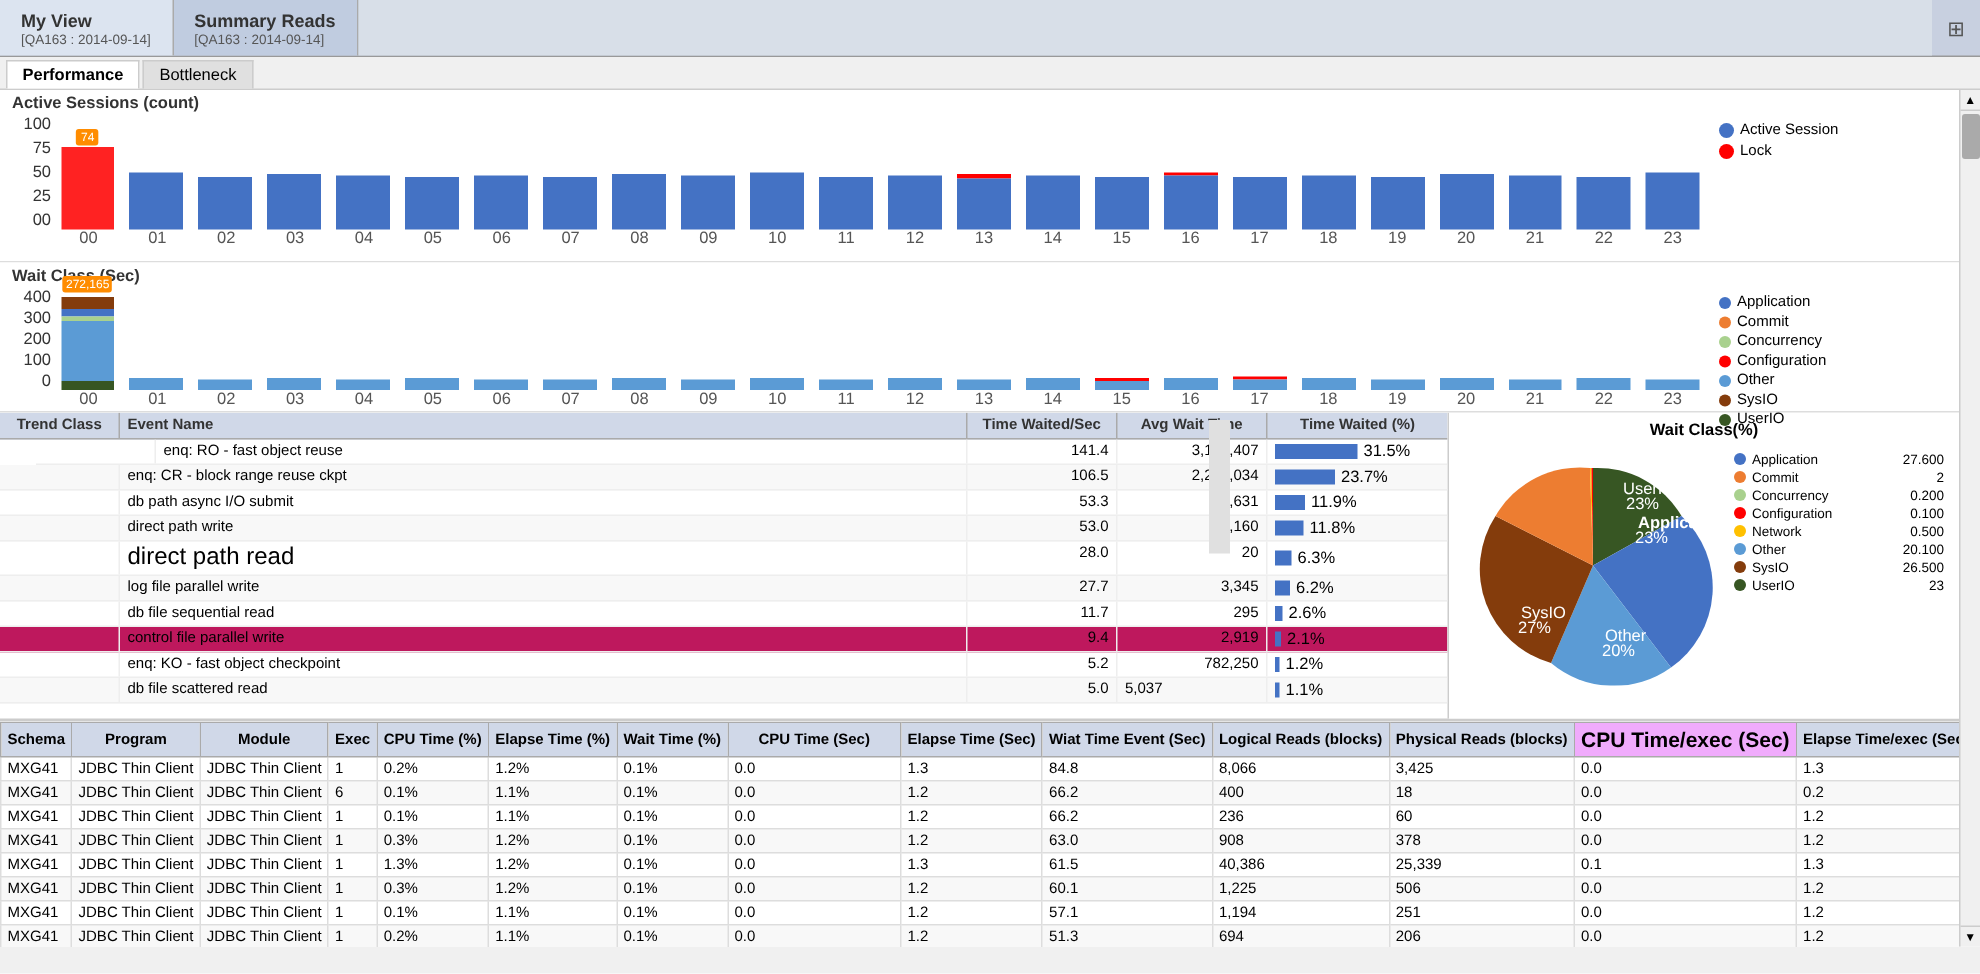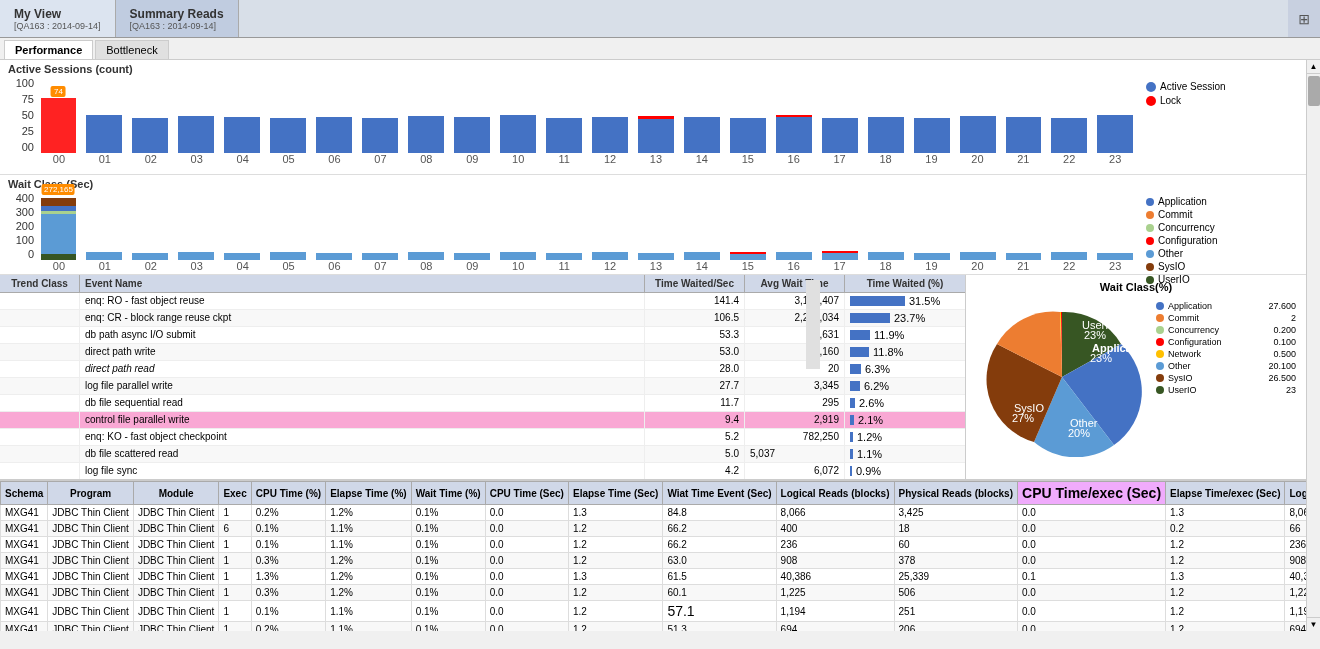--- a/index.html
+++ b/index.html
@@ -339,21 +339,21 @@
 
         <div style="display:flex; background:#d0d8e8; border-bottom:1px solid #aaa; flex-shrink:0;">
           <div style="width:80px; padding:3px 5px; font-weight:bold; color:#333; text-align:center; border-right:1px solid #aaa; font-size:10px;">Trend Class</div>
           <div style="flex:1; padding:3px 5px; font-weight:bold; color:#333; border-right:1px solid #aaa; font-size:10px;">Event Name</div>
           <div style="width:100px; padding:3px 5px; font-weight:bold; color:#333; text-align:center; border-right:1px solid #aaa; font-size:10px;">Time Waited/Sec</div>
           <div style="width:100px; padding:3px 5px; font-weight:bold; color:#333; text-align:center; border-right:1px solid #aaa; font-size:10px;">Avg Wait Time</div>
           <div style="width:120px; padding:3px 5px; font-weight:bold; color:#333; text-align:center; font-size:10px;">Time Waited (%)</div>
         </div>
 
         <div style="overflow-y:auto; flex:1;">
-          <div style="display:flex; border-bottom:1px solid #eee; cursor:pointer;">
+          <div style="display:flex; border-bottom:1px solid #eee; cursor:pointer;margin-left:24px;">
             <div style="width:80px; padding:2px 5px; border-right:1px solid #eee; font-size:10px;"></div>
             <div style="flex:1; padding:2px 5px; border-right:1px solid #eee; font-size:10px;">enq: RO - fast object reuse</div>
             <div style="width:100px; padding:2px 5px; border-right:1px solid #eee; font-size:10px; text-align:right;">141.4</div>
             <div style="width:100px; padding:2px 5px; border-right:1px solid #eee; font-size:10px; text-align:right;">3,142,407</div>
             <div style="width:120px; padding:2px 5px; font-size:10px; display:flex; align-items:center; gap:4px;">
                 <div style="width:55px; height:10px; background:#4472C4; display:inline-block;"></div>
                 <span>31.5%</span>
               </div>
           </div>
           <div style="display:flex; border-bottom:1px solid #eee; cursor:pointer; background:#f8f8f8;">
@@ -381,21 +381,21 @@
             <div style="flex:1; padding:2px 5px; border-right:1px solid #eee; font-size:10px;">direct path write</div>
             <div style="width:100px; padding:2px 5px; border-right:1px solid #eee; font-size:10px; text-align:right;">53.0</div>
             <div style="width:100px; padding:2px 5px; border-right:1px solid #eee; font-size:10px; text-align:right;">3,160</div>
             <div style="width:120px; padding:2px 5px; font-size:10px; display:flex; align-items:center; gap:4px;">
                 <div style="width:19px; height:10px; background:#4472C4; display:inline-block;"></div>
                 <span>11.8%</span>
               </div>
           </div>
           <div style="display:flex; border-bottom:1px solid #eee; cursor:pointer;">
             <div style="width:80px; padding:2px 5px; border-right:1px solid #eee; font-size:10px;"></div>
-            <div style="flex:1; padding:2px 5px; border-right:1px solid #eee; font-size:10px;font-style:italic;">direct path read</div>
+            <div style="flex:1; padding:2px 5px; border-right:1px solid #eee; font-size:16px;">direct path read</div>
             <div style="width:100px; padding:2px 5px; border-right:1px solid #eee; font-size:10px; text-align:right;">28.0</div>
             <div style="width:100px; padding:2px 5px; border-right:1px solid #eee; font-size:10px; text-align:right;">20</div>
             <div style="width:120px; padding:2px 5px; font-size:10px; display:flex; align-items:center; gap:4px;">
                 <div style="width:11px; height:10px; background:#4472C4; display:inline-block;"></div>
                 <span>6.3%</span>
               </div>
           </div>
           <div style="display:flex; border-bottom:1px solid #eee; cursor:pointer; background:#f8f8f8;">
             <div style="width:80px; padding:2px 5px; border-right:1px solid #eee; font-size:10px;"></div>
             <div style="flex:1; padding:2px 5px; border-right:1px solid #eee; font-size:10px;">log file parallel write</div>
@@ -409,21 +409,21 @@
           <div style="display:flex; border-bottom:1px solid #eee; cursor:pointer;">
             <div style="width:80px; padding:2px 5px; border-right:1px solid #eee; font-size:10px;"></div>
             <div style="flex:1; padding:2px 5px; border-right:1px solid #eee; font-size:10px;">db file sequential read</div>
             <div style="width:100px; padding:2px 5px; border-right:1px solid #eee; font-size:10px; text-align:right;">11.7</div>
             <div style="width:100px; padding:2px 5px; border-right:1px solid #eee; font-size:10px; text-align:right;">295</div>
             <div style="width:120px; padding:2px 5px; font-size:10px; display:flex; align-items:center; gap:4px;">
                 <div style="width:5px; height:10px; background:#4472C4; display:inline-block;"></div>
                 <span>2.6%</span>
               </div>
           </div>
-          <div style="display:flex; border-bottom:1px solid #eee; cursor:pointer; background:#f9a8d4;">
+          <div style="display:flex; border-bottom:1px solid #eee; cursor:pointer; background:#be185d;">
             <div style="width:80px; padding:2px 5px; border-right:1px solid #eee; font-size:10px;"></div>
             <div style="flex:1; padding:2px 5px; border-right:1px solid #eee; font-size:10px;">control file parallel write</div>
             <div style="width:100px; padding:2px 5px; border-right:1px solid #eee; font-size:10px; text-align:right;">9.4</div>
             <div style="width:100px; padding:2px 5px; border-right:1px solid #eee; font-size:10px; text-align:right;">2,919</div>
             <div style="width:120px; padding:2px 5px; font-size:10px; display:flex; align-items:center; gap:4px;">
                 <div style="width:4px; height:10px; background:#4472C4; display:inline-block;"></div>
                 <span>2.1%</span>
               </div>
           </div>
           <div style="display:flex; border-bottom:1px solid #eee; cursor:pointer;">
@@ -437,30 +437,20 @@
               </div>
           </div>
           <div style="display:flex; border-bottom:1px solid #eee; cursor:pointer; background:#f8f8f8;">
             <div style="width:80px; padding:2px 5px; border-right:1px solid #eee; font-size:10px;"></div>
             <div style="flex:1; padding:2px 5px; border-right:1px solid #eee; font-size:10px;">db file scattered read</div>
             <div style="width:100px; padding:2px 5px; border-right:1px solid #eee; font-size:10px; text-align:right;">5.0</div>
             <div style="width:100px; padding:2px 5px; border-right:1px solid #eee; font-size:10px; text-align:left;">5,037</div>
             <div style="width:120px; padding:2px 5px; font-size:10px; display:flex; align-items:center; gap:4px;">
                 <div style="width:3px; height:10px; background:#4472C4; display:inline-block;"></div>
                 <span>1.1%</span>
-              </div>
-          </div>
-          <div style="display:flex; border-bottom:1px solid #eee; cursor:pointer;">
-            <div style="width:80px; padding:2px 5px; border-right:1px solid #eee; font-size:10px;"></div>
-            <div style="flex:1; padding:2px 5px; border-right:1px solid #eee; font-size:10px;">log file sync</div>
-            <div style="width:100px; padding:2px 5px; border-right:1px solid #eee; font-size:10px; text-align:right;">4.2</div>
-            <div style="width:100px; padding:2px 5px; border-right:1px solid #eee; font-size:10px; text-align:right;">6,072</div>
-            <div style="width:120px; padding:2px 5px; font-size:10px; display:flex; align-items:center; gap:4px;">
-                <div style="width:2px; height:10px; background:#4472C4; display:inline-block;"></div>
-                <span>0.9%</span>
               </div>
           </div>
 
         </div>
 
         <div style="width:14px; position:absolute; right:500px; top:280px; bottom:280px; background:#e0e0e0;"></div>
       </div>
 
       <div style="width:340px; background:white; padding:6px; overflow:hidden;">
         <div style="font-weight:bold; font-size:11px; text-align:center; margin-bottom:4px;">Wait Class(%)</div>
@@ -541,21 +531,21 @@
       <table style="width:100%; border-collapse:collapse; min-width:1100px;">
         <thead>
           <tr>
             <th style="background:#d0d8e8; padding:3px 4px; border:1px solid #aaa; font-size:10px; text-align:center; white-space:nowrap; position:sticky; top:0; z-index:1;">Schema</th>
             <th style="background:#d0d8e8; padding:3px 4px; border:1px solid #aaa; font-size:10px; text-align:center; white-space:nowrap; position:sticky; top:0; z-index:1;">Program</th>
             <th style="background:#d0d8e8; padding:3px 4px; border:1px solid #aaa; font-size:10px; text-align:center; white-space:nowrap; position:sticky; top:0; z-index:1;">Module</th>
             <th style="background:#d0d8e8; padding:3px 4px; border:1px solid #aaa; font-size:10px; text-align:center; white-space:nowrap; position:sticky; top:0; z-index:1;">Exec</th>
             <th style="background:#d0d8e8; padding:3px 4px; border:1px solid #aaa; font-size:10px; text-align:center; white-space:nowrap; position:sticky; top:0; z-index:1;">CPU Time (%)</th>
             <th style="background:#d0d8e8; padding:3px 4px; border:1px solid #aaa; font-size:10px; text-align:center; white-space:nowrap; position:sticky; top:0; z-index:1;">Elapse Time (%)</th>
             <th style="background:#d0d8e8; padding:3px 4px; border:1px solid #aaa; font-size:10px; text-align:center; white-space:nowrap; position:sticky; top:0; z-index:1;">Wait Time (%)</th>
-            <th style="background:#d0d8e8; padding:3px 4px; border:1px solid #aaa; font-size:10px; text-align:right; white-space:nowrap; position:sticky; top:0; z-index:1;">CPU Time (Sec)</th>
+            <th style="background:#d0d8e8; padding:3px 20px; border:1px solid #aaa; font-size:10px; text-align:right; white-space:nowrap; position:sticky; top:0; z-index:1;">CPU Time (Sec)</th>
             <th style="background:#d0d8e8; padding:3px 4px; border:1px solid #aaa; font-size:10px; text-align:center; white-space:nowrap; position:sticky; top:0; z-index:1;">Elapse Time (Sec)</th>
             <th style="background:#d0d8e8; padding:3px 4px; border:1px solid #aaa; font-size:10px; text-align:center; white-space:nowrap; position:sticky; top:0; z-index:1;">Wiat Time Event (Sec)</th>
             <th style="background:#d0d8e8; padding:3px 4px; border:1px solid #aaa; font-size:10px; text-align:center; white-space:nowrap; position:sticky; top:0; z-index:1;">Logical Reads (blocks)</th>
             <th style="background:#d0d8e8; padding:3px 4px; border:1px solid #aaa; font-size:10px; text-align:right; white-space:nowrap; position:sticky; top:0; z-index:1;">Physical Reads (blocks)</th>
             <th style="background:#f0abfc; padding:3px 4px; border:1px solid #aaa; font-size:14px; text-align:center; white-space:nowrap; position:sticky; top:0; z-index:1;">CPU Time/exec (Sec)</th>
             <th style="background:#d0d8e8; padding:3px 4px; border:1px solid #aaa; font-size:10px; text-align:center; white-space:nowrap; position:sticky; top:0; z-index:1;">Elapse Time/exec (Sec)</th>
             <th style="background:#d0d8e8; padding:3px 4px; border:1px solid #aaa; font-size:10px; text-align:center; white-space:nowrap; position:sticky; top:0; z-index:1;">Logical Reads/exec (blocks)</th>
 
           </tr>
         </thead>
@@ -665,21 +655,21 @@
             <tr style="background: white; cursor: pointer;">
               <td style="padding: 2px 4px; border: 1px solid rgb(221, 221, 221); font-size: 10px; white-space: nowrap;">MXG41</td>
               <td style="padding: 2px 4px; border: 1px solid rgb(221, 221, 221); font-size: 10px; white-space: nowrap;">JDBC Thin Client</td>
               <td style="padding: 2px 4px; border: 1px solid rgb(221, 221, 221); font-size: 10px; white-space: nowrap;">JDBC Thin Client</td>
               <td style="padding: 2px 4px; border: 1px solid rgb(221, 221, 221); font-size: 10px; white-space: nowrap;">1</td>
               <td style="padding: 2px 4px; border: 1px solid rgb(221, 221, 221); font-size: 10px; white-space: nowrap;">0.1%</td>
               <td style="padding: 2px 4px; border: 1px solid rgb(221, 221, 221); font-size: 10px; white-space: nowrap;">1.1%</td>
               <td style="padding: 2px 4px; border: 1px solid rgb(221, 221, 221); font-size: 10px; white-space: nowrap;">0.1%</td>
               <td style="padding: 2px 4px; border: 1px solid rgb(221, 221, 221); font-size: 10px; white-space: nowrap;">0.0</td>
               <td style="padding: 2px 4px; border: 1px solid rgb(221, 221, 221); font-size: 10px; white-space: nowrap;">1.2</td>
-              <td style="padding: 2px 4px; border: 1px solid rgb(221, 221, 221); font-size: 14px; white-space: nowrap;">57.1</td>
+              <td style="padding: 2px 4px; border: 1px solid rgb(221, 221, 221); font-size: 10px; white-space: nowrap;">57.1</td>
               <td style="padding: 2px 4px; border: 1px solid rgb(221, 221, 221); font-size: 10px; white-space: nowrap;">1,194</td>
               <td style="padding: 2px 4px; border: 1px solid rgb(221, 221, 221); font-size: 10px; white-space: nowrap;">251</td>
               <td style="padding: 2px 4px; border: 1px solid rgb(221, 221, 221); font-size: 10px; white-space: nowrap;">0.0</td>
               <td style="padding: 2px 4px; border: 1px solid rgb(221, 221, 221); font-size: 10px; white-space: nowrap;">1.2</td>
               <td style="padding: 2px 4px; border: 1px solid rgb(221, 221, 221); font-size: 10px; white-space: nowrap;">1,194</td>
             </tr>
             <tr style="background: rgb(248, 248, 248); cursor: pointer;">
               <td style="padding: 2px 4px; border: 1px solid rgb(221, 221, 221); font-size: 10px; white-space: nowrap;">MXG41</td>
               <td style="padding: 2px 4px; border: 1px solid rgb(221, 221, 221); font-size: 10px; white-space: nowrap;">JDBC Thin Client</td>
               <td style="padding: 2px 4px; border: 1px solid rgb(221, 221, 221); font-size: 10px; white-space: nowrap;">JDBC Thin Client</td>

